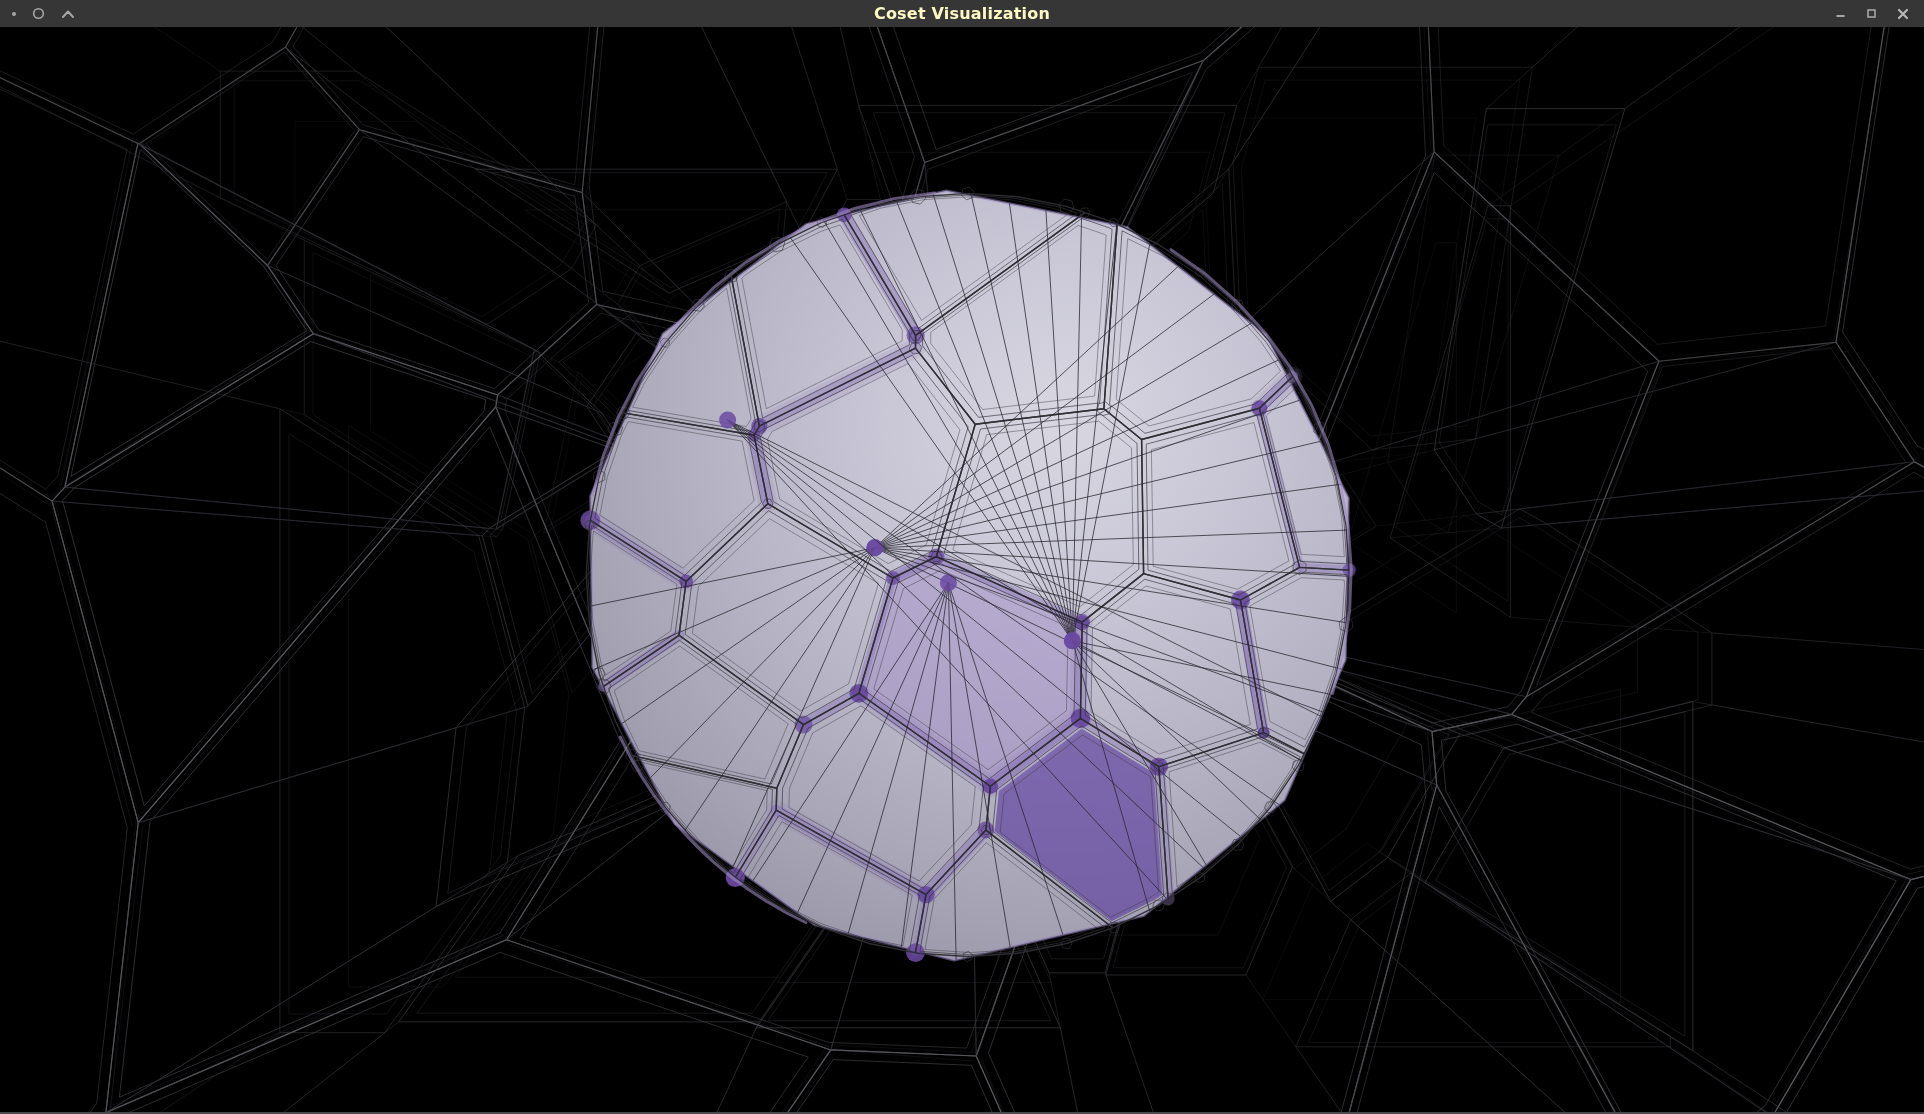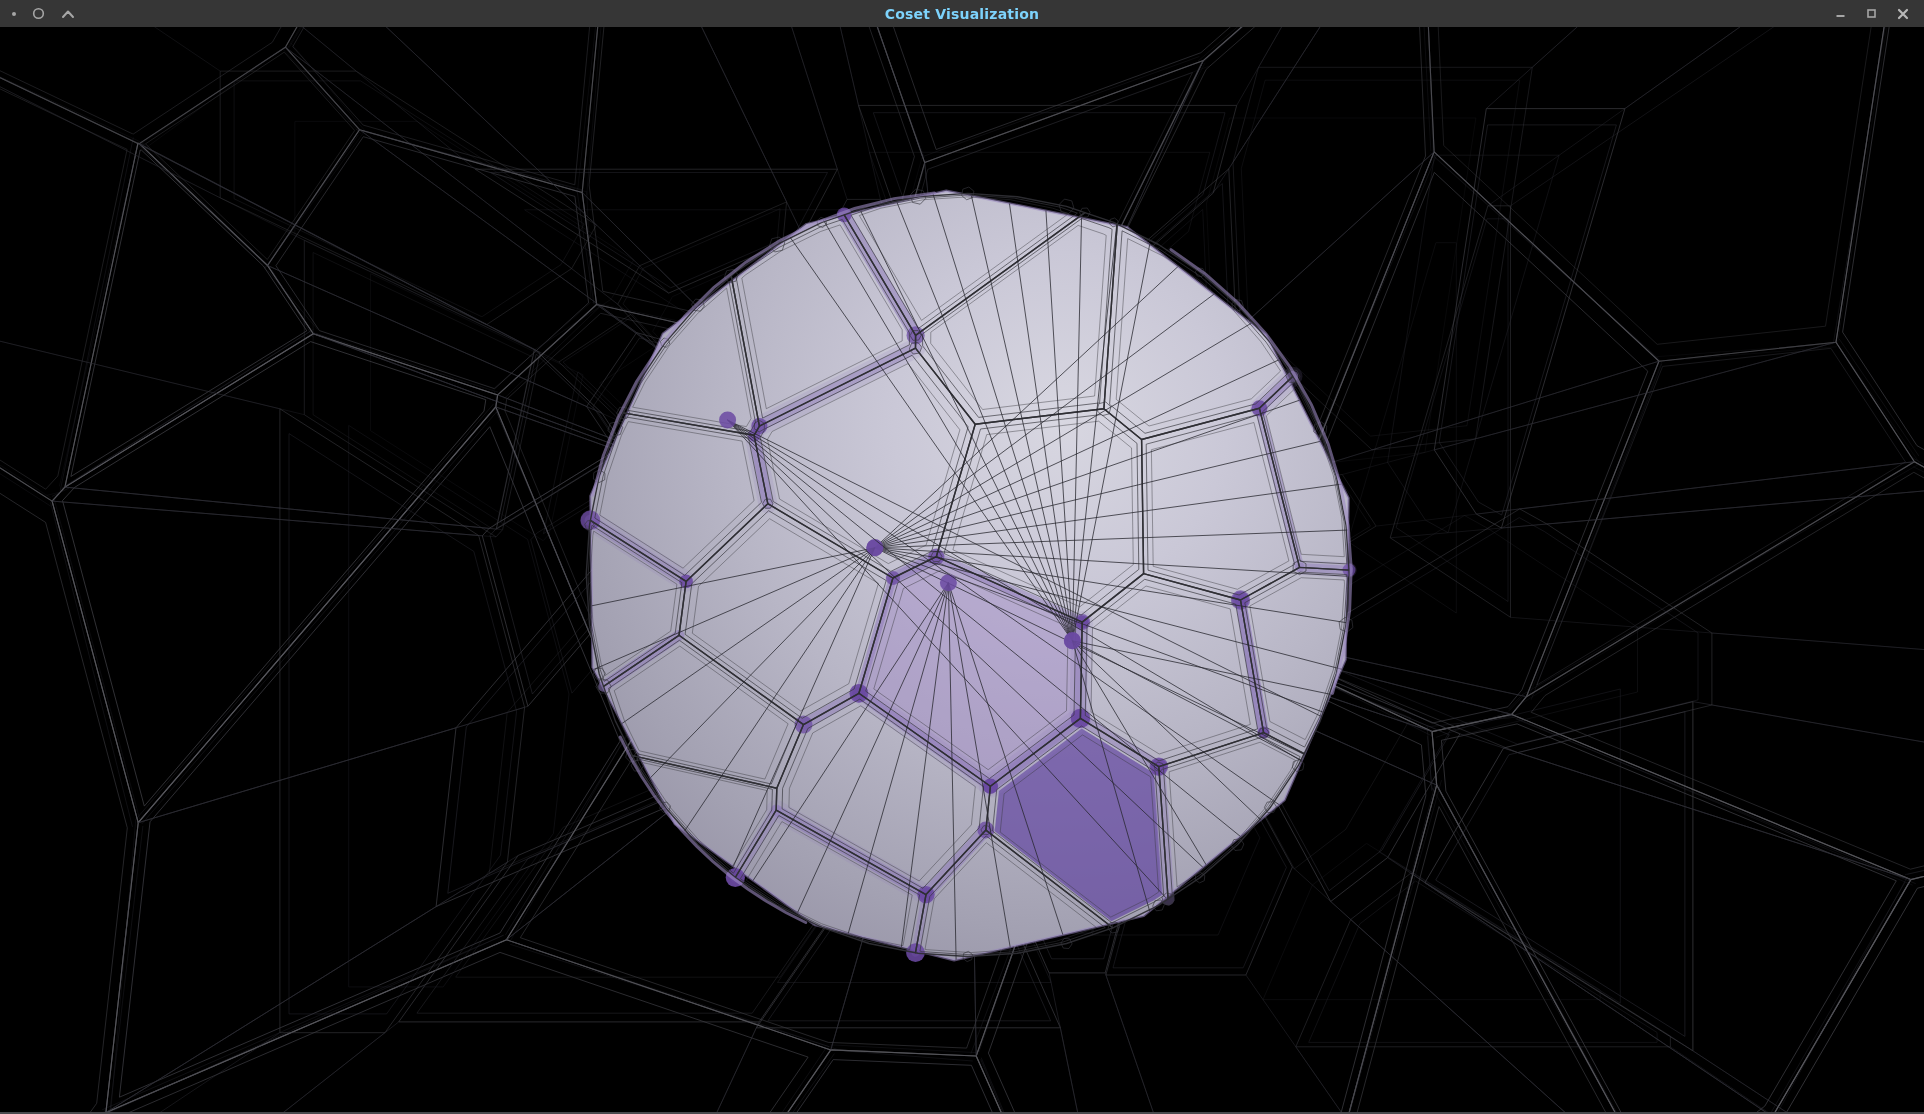--- a/index.html
+++ b/index.html
@@ -2,21 +2,21 @@
 <html><head>
 <meta charset="utf-8">
 <style>
   html,body{margin:0;padding:0;background:#000;}
   body{width:1924px;height:1114px;overflow:hidden;font-family:"DejaVu Sans",sans-serif;}
   .window{width:1924px;height:1114px;display:flex;flex-direction:column;box-sizing:border-box;
           border-bottom:2px solid #4a4a4e;background:#000;}
   .titlebar{height:27px;flex:0 0 27px;background:#363636;display:flex;align-items:center;position:relative;}
   .tb-left{display:flex;align-items:center;gap:16px;margin-left:12px;z-index:2;}
   .tb-title{position:absolute;left:0;right:0;top:0;bottom:0;display:flex;align-items:center;justify-content:center;
-            font-size:14px;font-weight:bold;color:#7dd3fc;letter-spacing:.2px;pointer-events:none;}
+            font-size:16px;font-weight:bold;color:#fef9c3;letter-spacing:.2px;pointer-events:none;}
   .tb-right{margin-left:auto;display:flex;align-items:center;gap:14px;margin-right:12px;z-index:2;}
   .wc{background:none;border:none;padding:2px;margin:0;cursor:pointer;display:flex;align-items:center;}
   .dot{width:4px;height:4px;border-radius:50%;background:#a6a6a6;display:inline-block;}
   #viewport{display:block;width:1924px;height:1085px;background:#000;}
 </style>
 </head>
 <body>
 
 <div class="window">
   <div class="titlebar">

